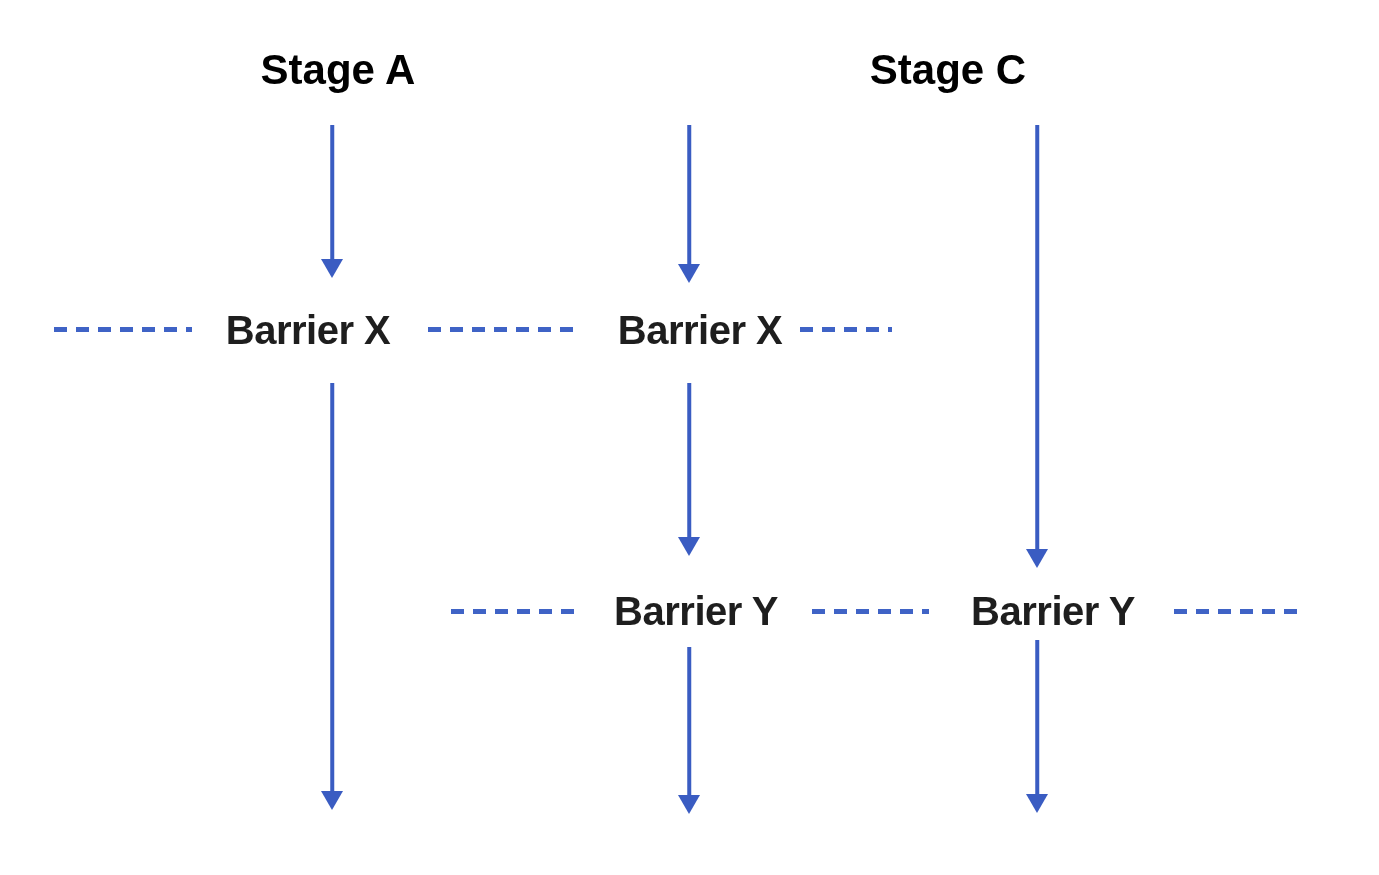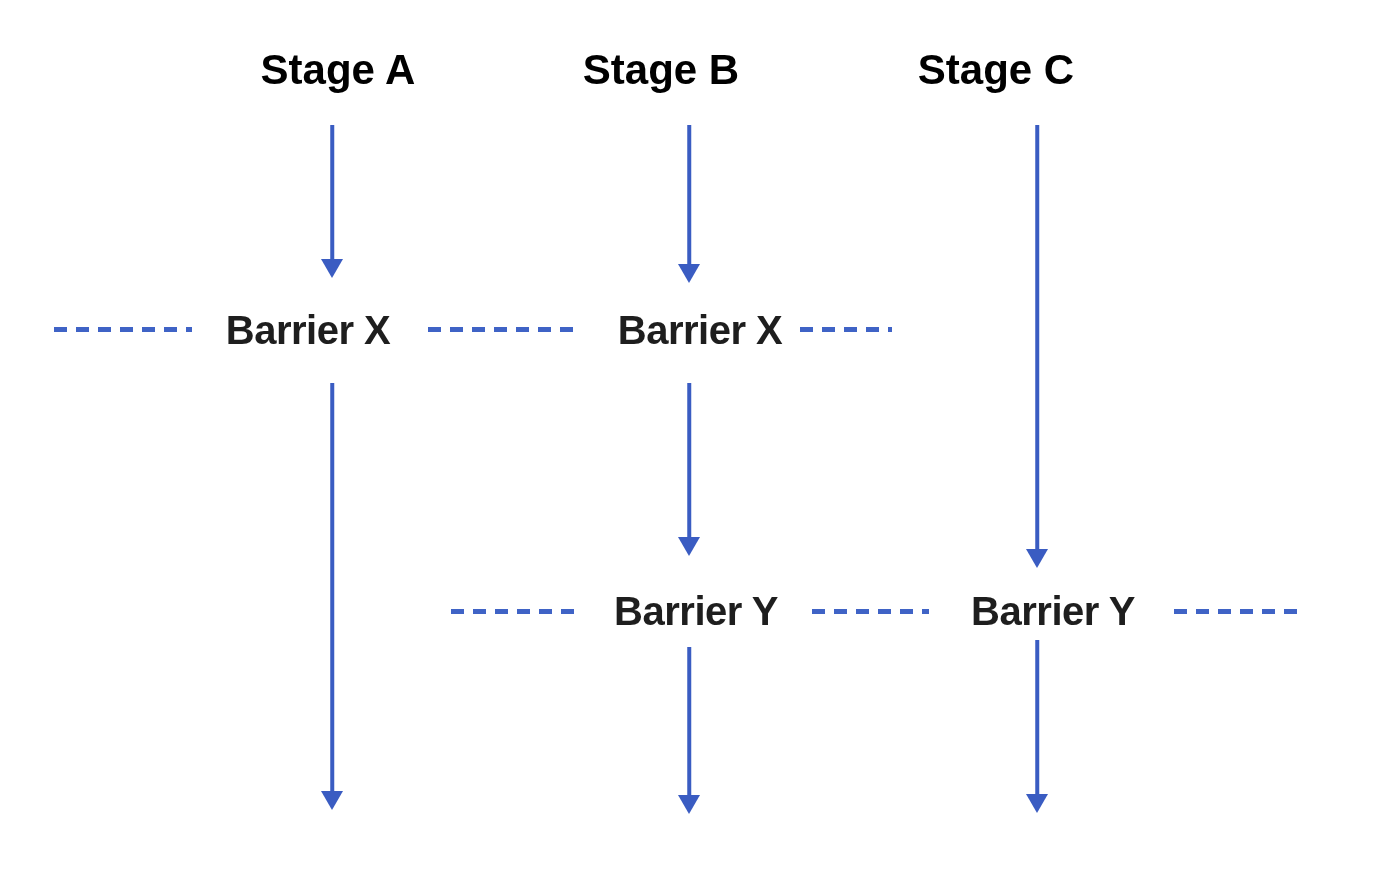--- a/index.html
+++ b/index.html
@@ -73,22 +73,21 @@
       transparent 13px 22px
     );
   }
 </style>
 </head>
 <body>
 
 <div class="canvas">
 
   <div class="stage-label" style="left:338px; top:70px;">Stage A</div>
-  <div class="stage-label" style="left:661px; top:70px;">Stage B</div>
-  <div class="stage-label" style="left:996px; top:70px;">Stage C</div>
+  <div class="stage-label" style="left:948px; top:70px;">Stage C</div>
 
   <div class="arrow" style="left:332px; top:125px; height:153px;">
     <div class="shaft"></div>
     <div class="head"></div>
   </div>
   <div class="arrow" style="left:332px; top:383px; height:427px;">
     <div class="shaft"></div>
     <div class="head"></div>
   </div>
 

